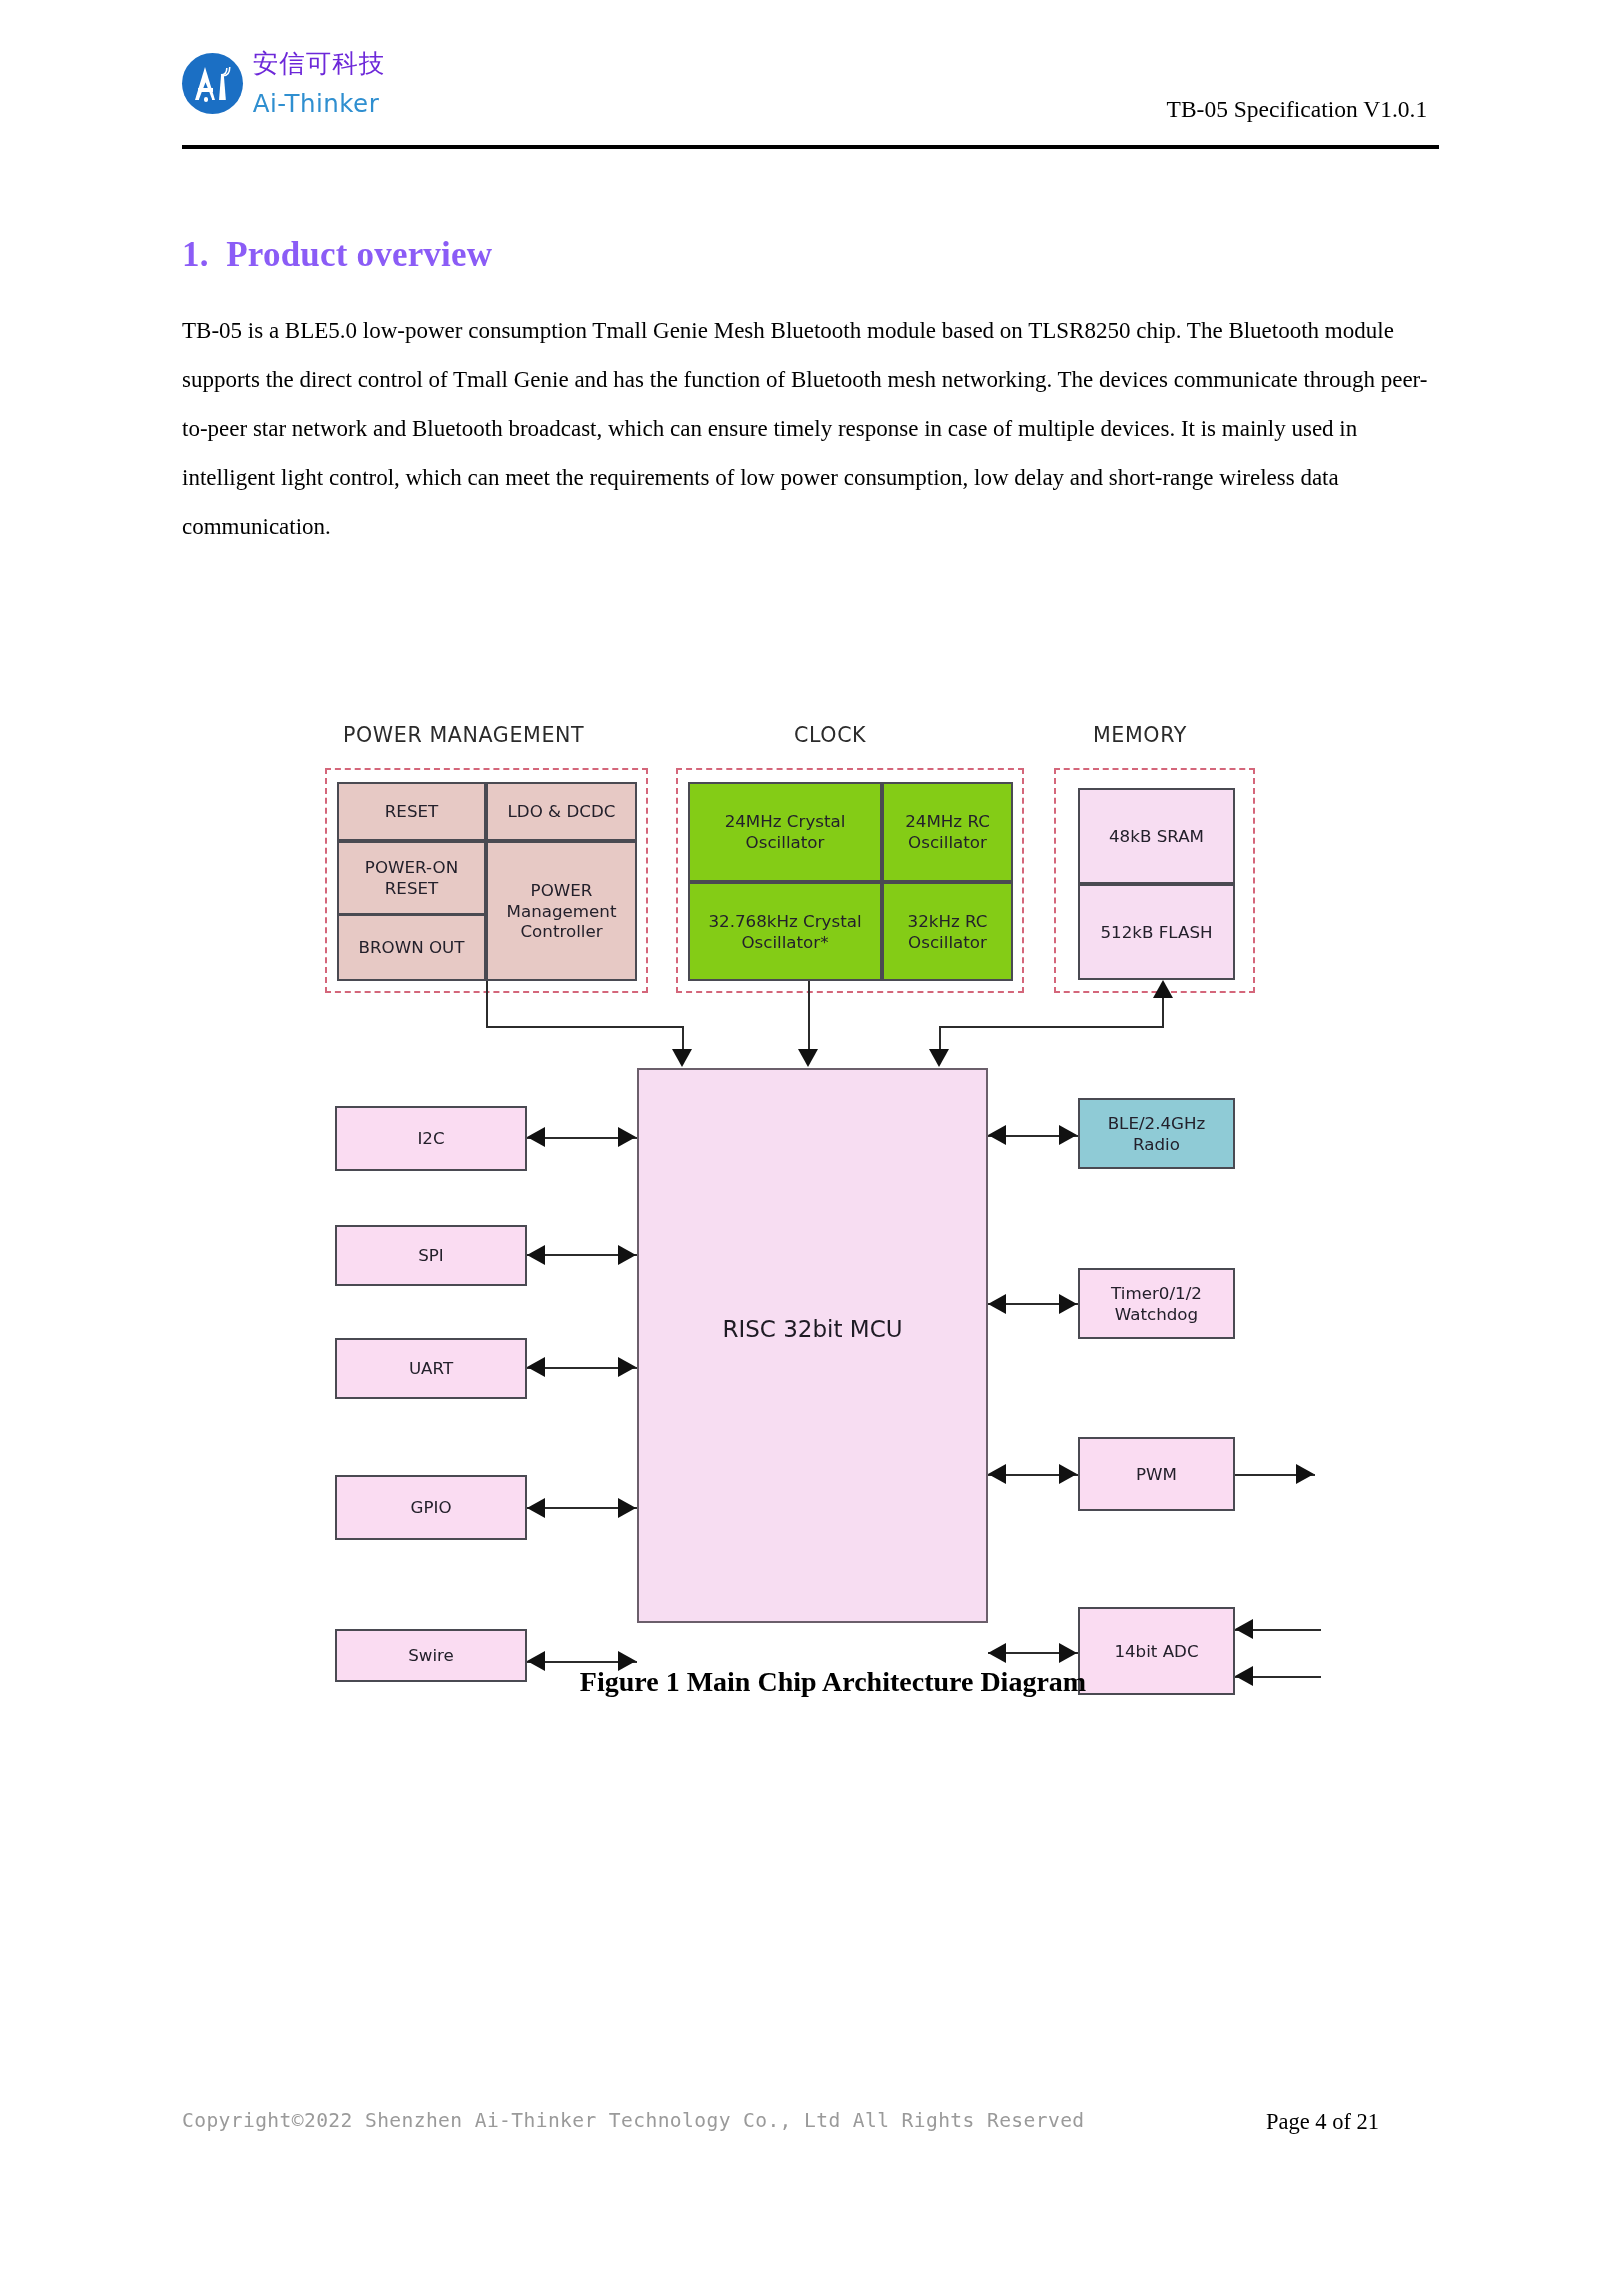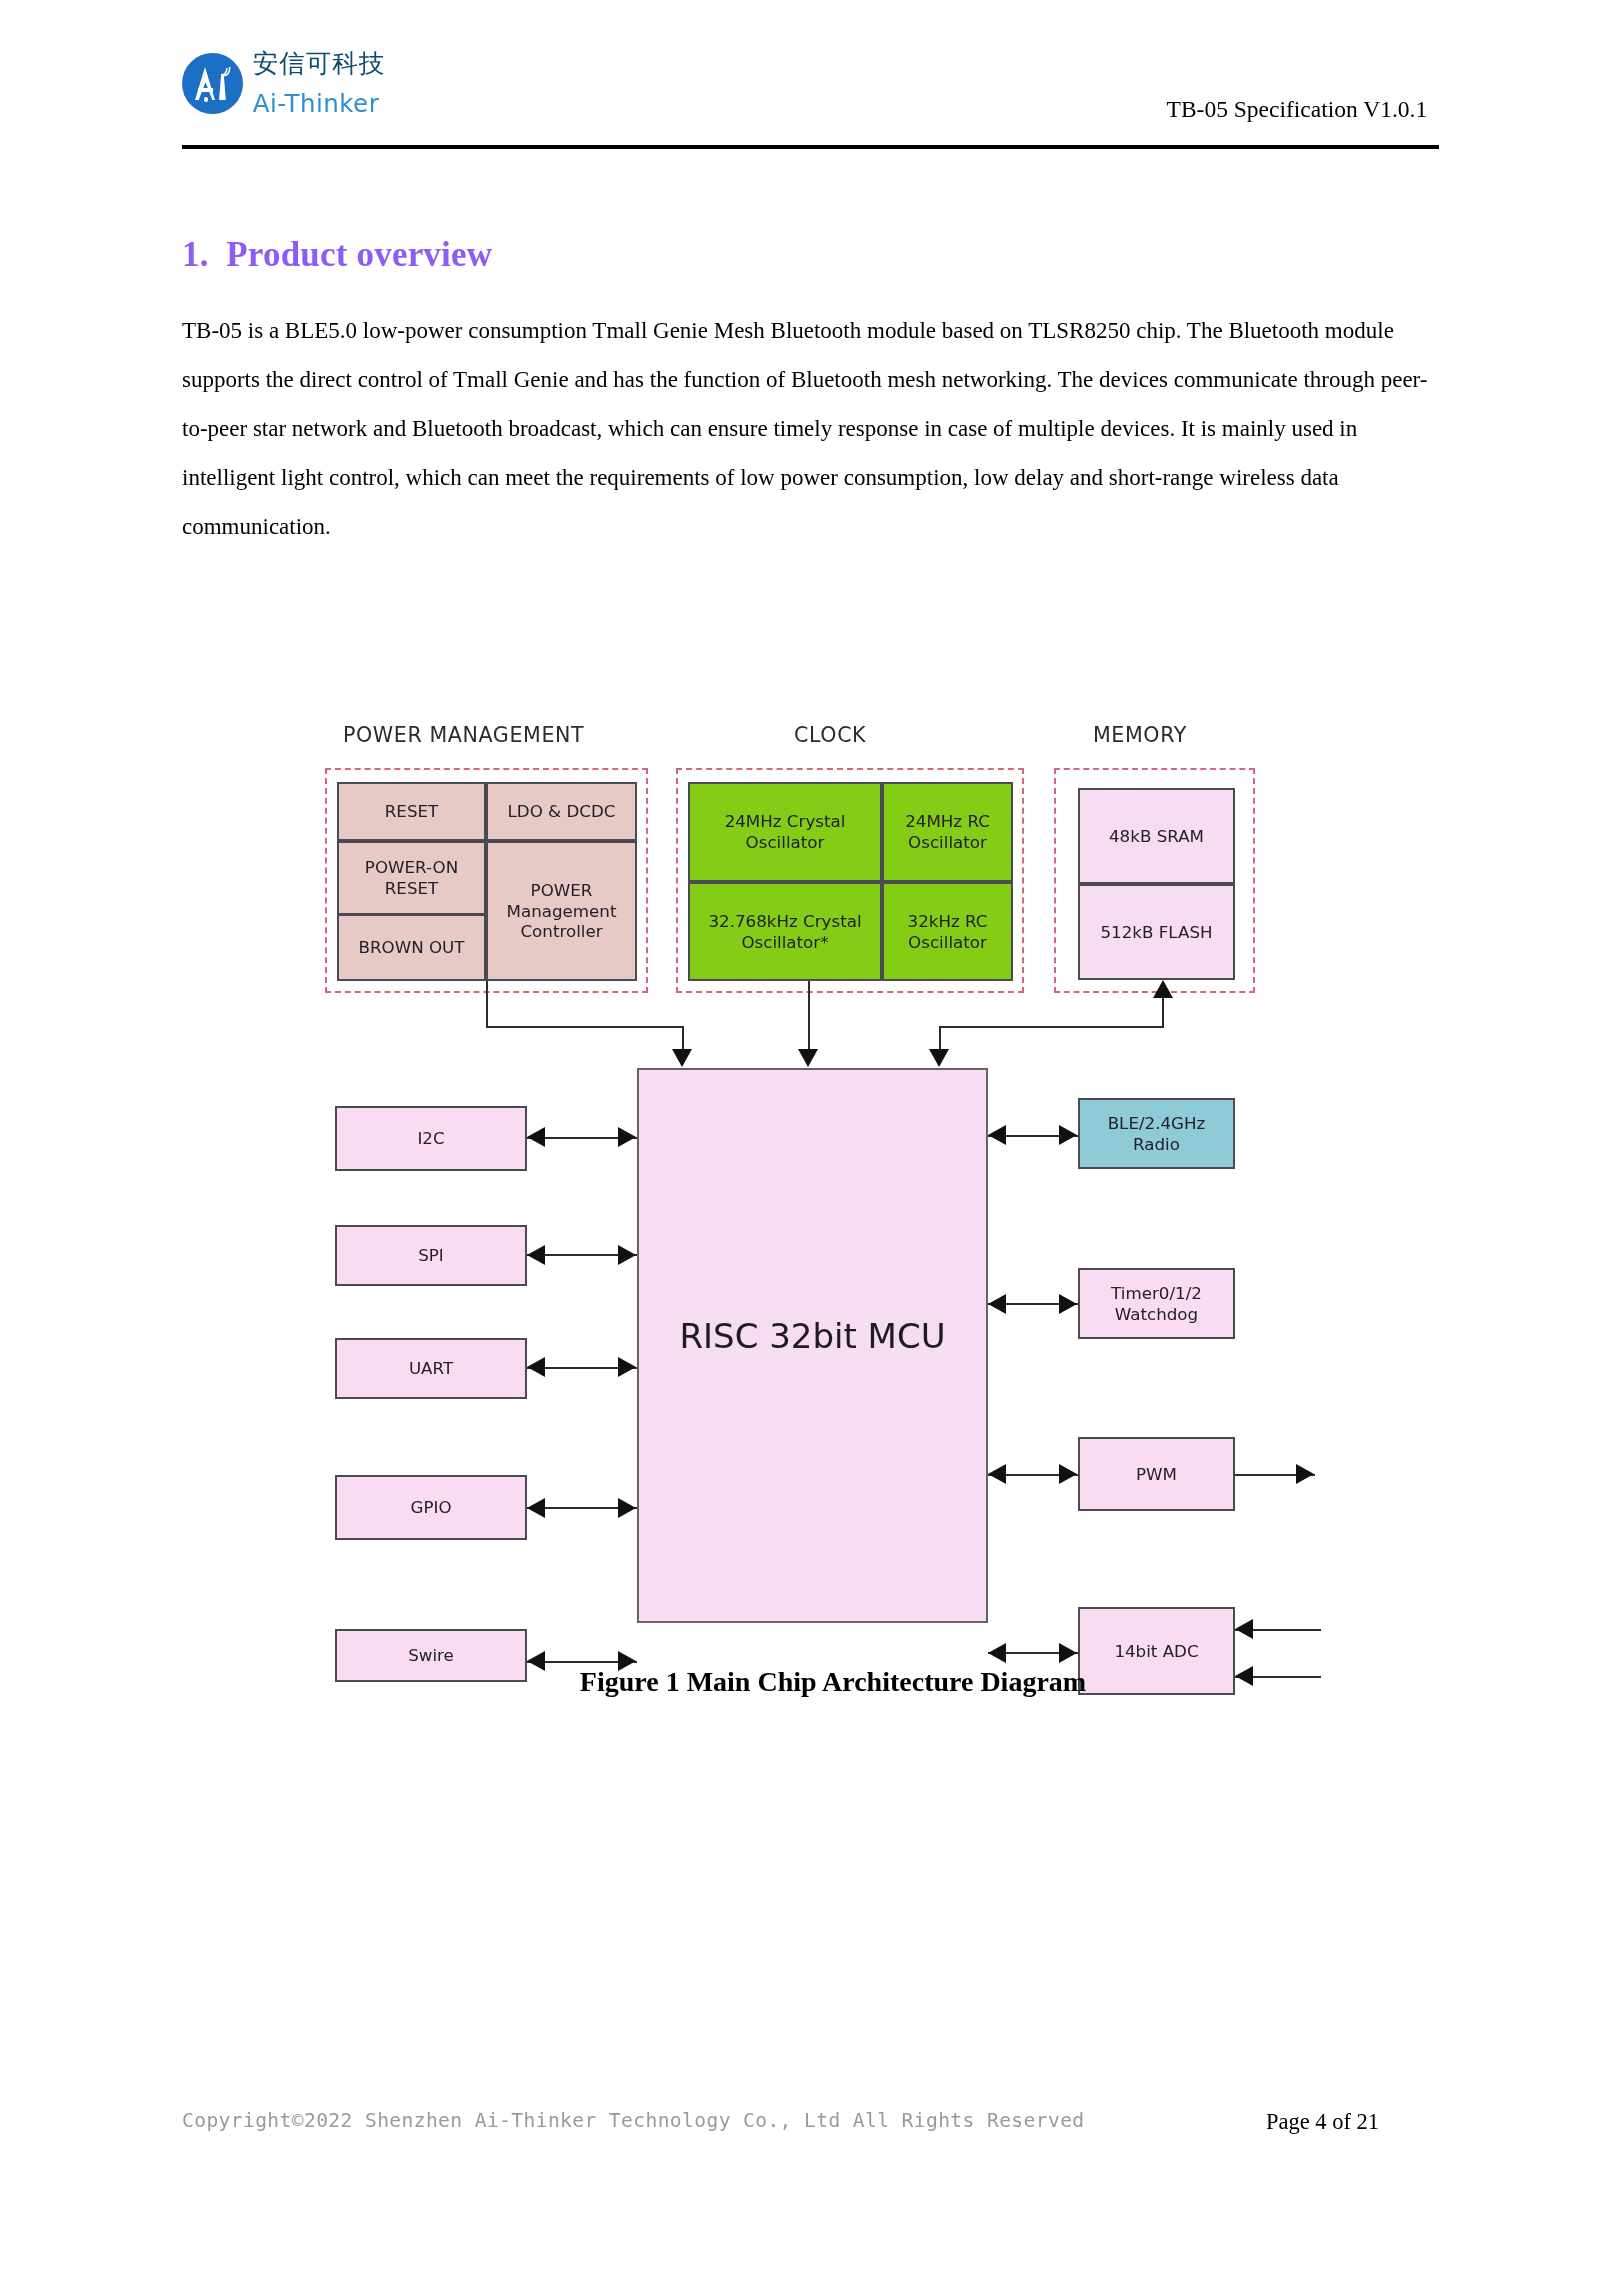--- a/index.html
+++ b/index.html
@@ -87,21 +87,21 @@
     width: 13.7px; height: 11.8px;
   }
   .logo-text {
     display: flex;
     flex-direction: column;
     line-height: 1.0;
   }
   .logo-cn {
     font-family: "DejaVu Sans", sans-serif;
     font-size: 25.5px;
-    color: #0c4a6e;
+    color: #6d28d9;
     letter-spacing: 1px;
     margin-bottom: 16px;
   }
   .logo-en {
     font-family: "DejaVu Sans", sans-serif;
     font-size: 24.5px;
     color: #2f8fd0;
     letter-spacing: 0.5px;
   }
   .header-title {
@@ -207,21 +207,21 @@
     justify-content: center;
     border: 2px solid #6b5f6b;
   }
   .blk.mcu span { margin-bottom: 0; }
 
   .mcu-label {
     position: absolute;
     width: 100%;
     text-align: center;
     font-family: "DejaVu Sans", sans-serif;
-    font-size: 34px;
+    font-size: 23px;
     color: #1e1b24;
   }
 
   
   .ln {
     position: absolute;
     background: #2b2b2b;
   }
   .ln.h { height: 2px; }
   .ln.v { width: 2px; }

